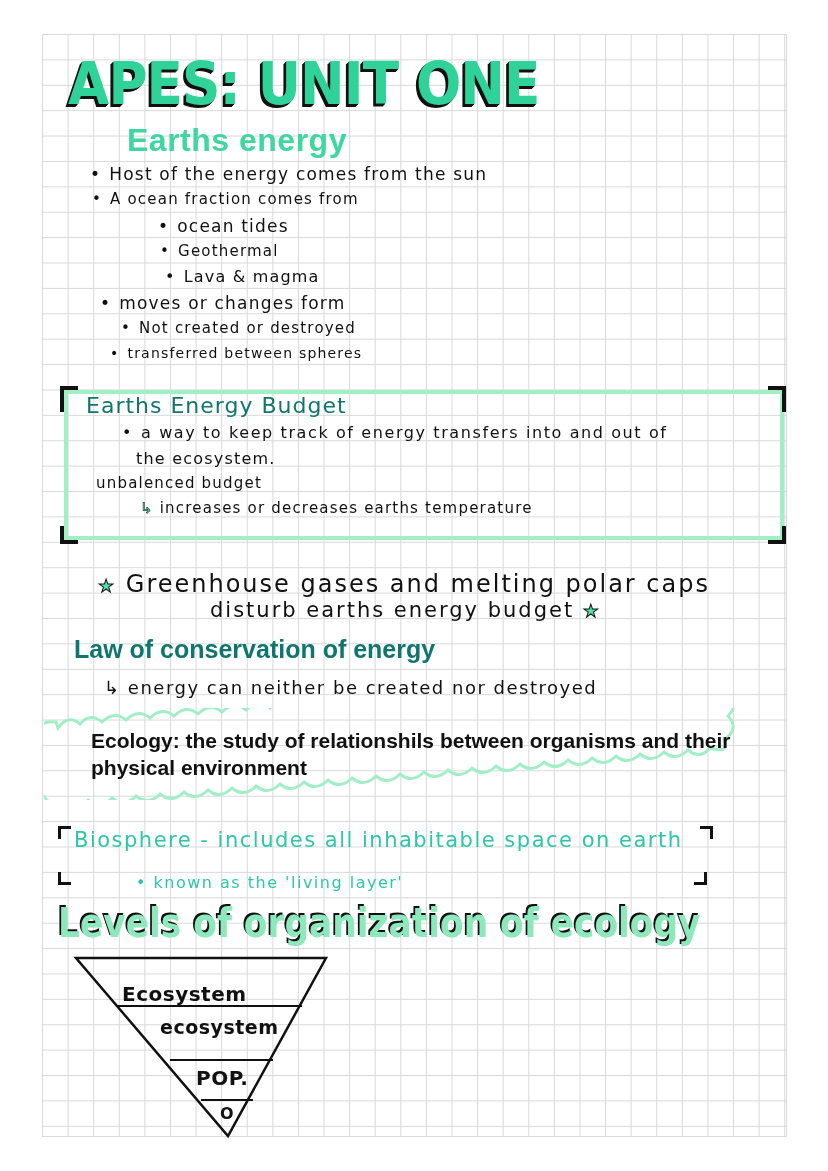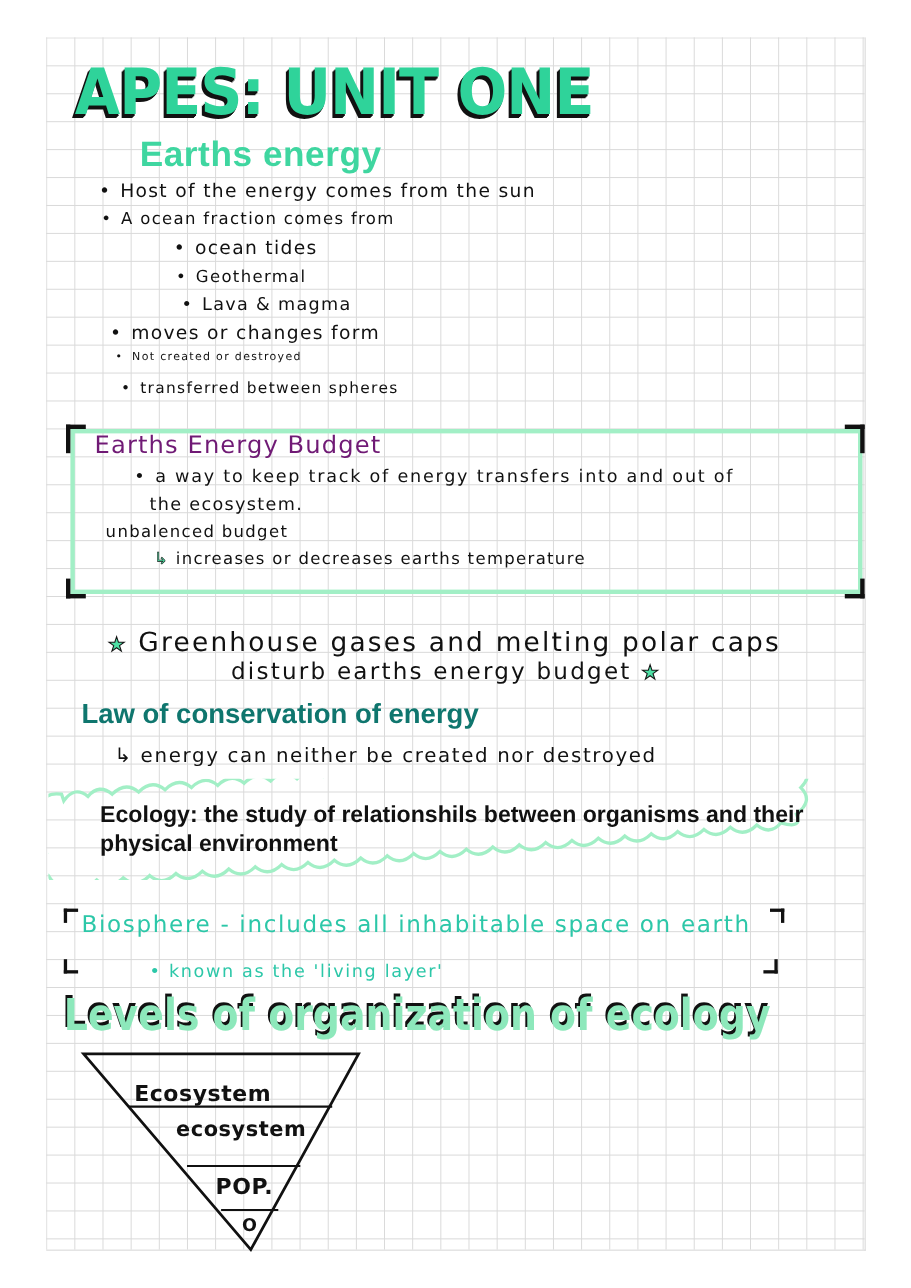--- a/index.html
+++ b/index.html
@@ -34,21 +34,21 @@
   .budget-box {
     position:absolute; left:64px; top:390px; width:720px; height:150px;
     border:4px solid #a2efc6; box-sizing:border-box;
   }
   .corner { position:absolute; width:14px; height:14px; border-color:#111; border-style:solid; }
   .c-tl { left:60px; top:386px; border-width:4px 0 0 4px; height:22px;}
   .c-tr { left:768px; top:386px; border-width:4px 4px 0 0; height:22px;}
   .c-bl { left:60px; top:526px; border-width:0 0 4px 4px; }
   .c-br { left:768px; top:526px; border-width:0 4px 4px 0; }
 
-  .budget-title { left:86px; top:393px; font-size:22px; color:#701a75; letter-spacing:1px; }
+  .budget-title { left:86px; top:393px; font-size:22px; color:#0f766e; letter-spacing:1px; }
 
   .star { color:#4ee0a5; font-size:18px; -webkit-text-stroke:1px #111; }
   .greenhouse { font-size:24px; letter-spacing:2px; }
 
   .law-title { left:74px; top:635px; font-size:25px; color:#0f766e; font-weight:bold; font-family:"Liberation Sans", sans-serif; }
   .cloud-svg { position:absolute; left:44px; top:708px; }
   .ecology { left:76px; top:727px; font-size:21px; font-weight:bold; font-family:"Liberation Sans", sans-serif; color:#111; line-height:27px; white-space:normal; width:670px;margin-left:15px; }
 
   .bio-line { font-size:21px; color:#2cc7a8; letter-spacing:1.5px; }
   .bcorner { position:absolute; width:10px; height:10px; border-color:#111; border-style:solid; }
@@ -69,21 +69,21 @@
 <div class="abs title">APES: UNIT ONE</div>
 
 <div class="abs h-earths">Earths energy</div>
 
 <div class="abs hand bullet" style="left:90px; top:164px;">Host of the energy comes from the sun</div>
 <div class="abs hand bullet" style="left:92px; top:190px; font-size:15px;">A ocean fraction comes from</div>
 <div class="abs hand bullet" style="left:158px; top:216px;">ocean tides</div>
 <div class="abs hand bullet" style="left:160px; top:242px; font-size:15px;">Geothermal</div>
 <div class="abs hand bullet" style="left:165px; top:267px; font-size:16px;">Lava &amp; magma</div>
 <div class="abs hand bullet" style="left:100px; top:293px;">moves or changes form</div>
-<div class="abs hand bullet" style="left:105px; top:319px; font-size:10px;">Not created or destroyed</div>
+<div class="abs hand bullet" style="left:121px; top:319px; font-size:15px;">Not created or destroyed</div>
 <div class="abs hand bullet" style="left:110px; top:345px; font-size:14px;">transferred between spheres</div>
 
 <div class="budget-box"></div>
 <div class="corner c-tl"></div>
 <div class="corner c-tr"></div>
 <div class="corner c-bl"></div>
 <div class="corner c-br"></div>
 
 <div class="abs budget-title">Earths Energy Budget</div>
 <div class="abs hand bullet" style="left:122px; top:423px; font-size:16px; letter-spacing:1.6px;">a way to keep track of energy transfers into and out of</div>

